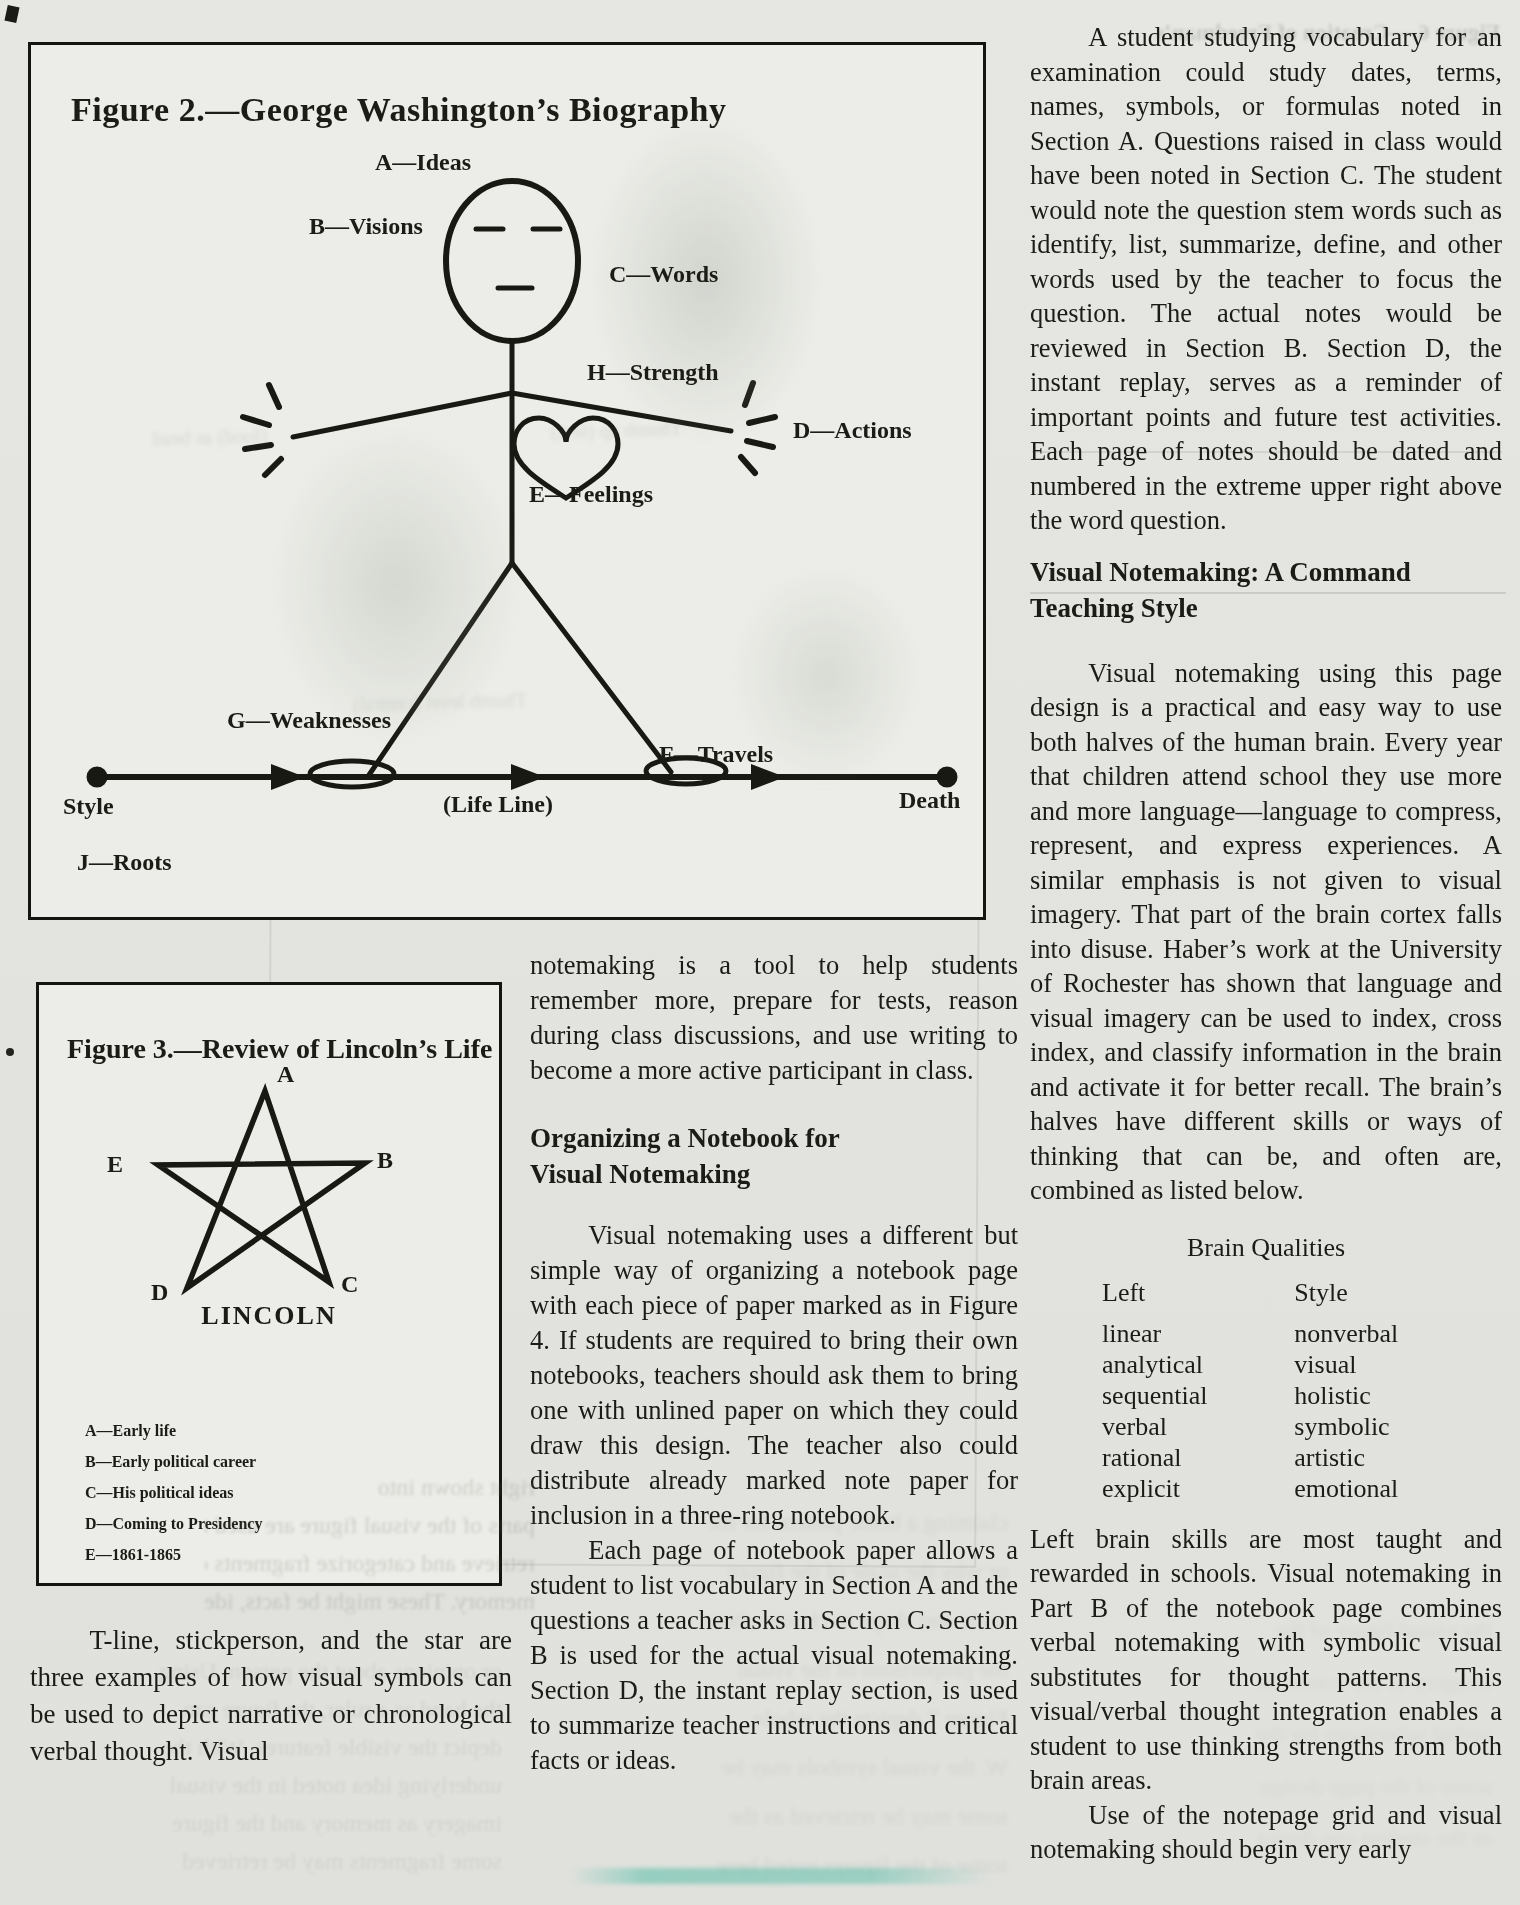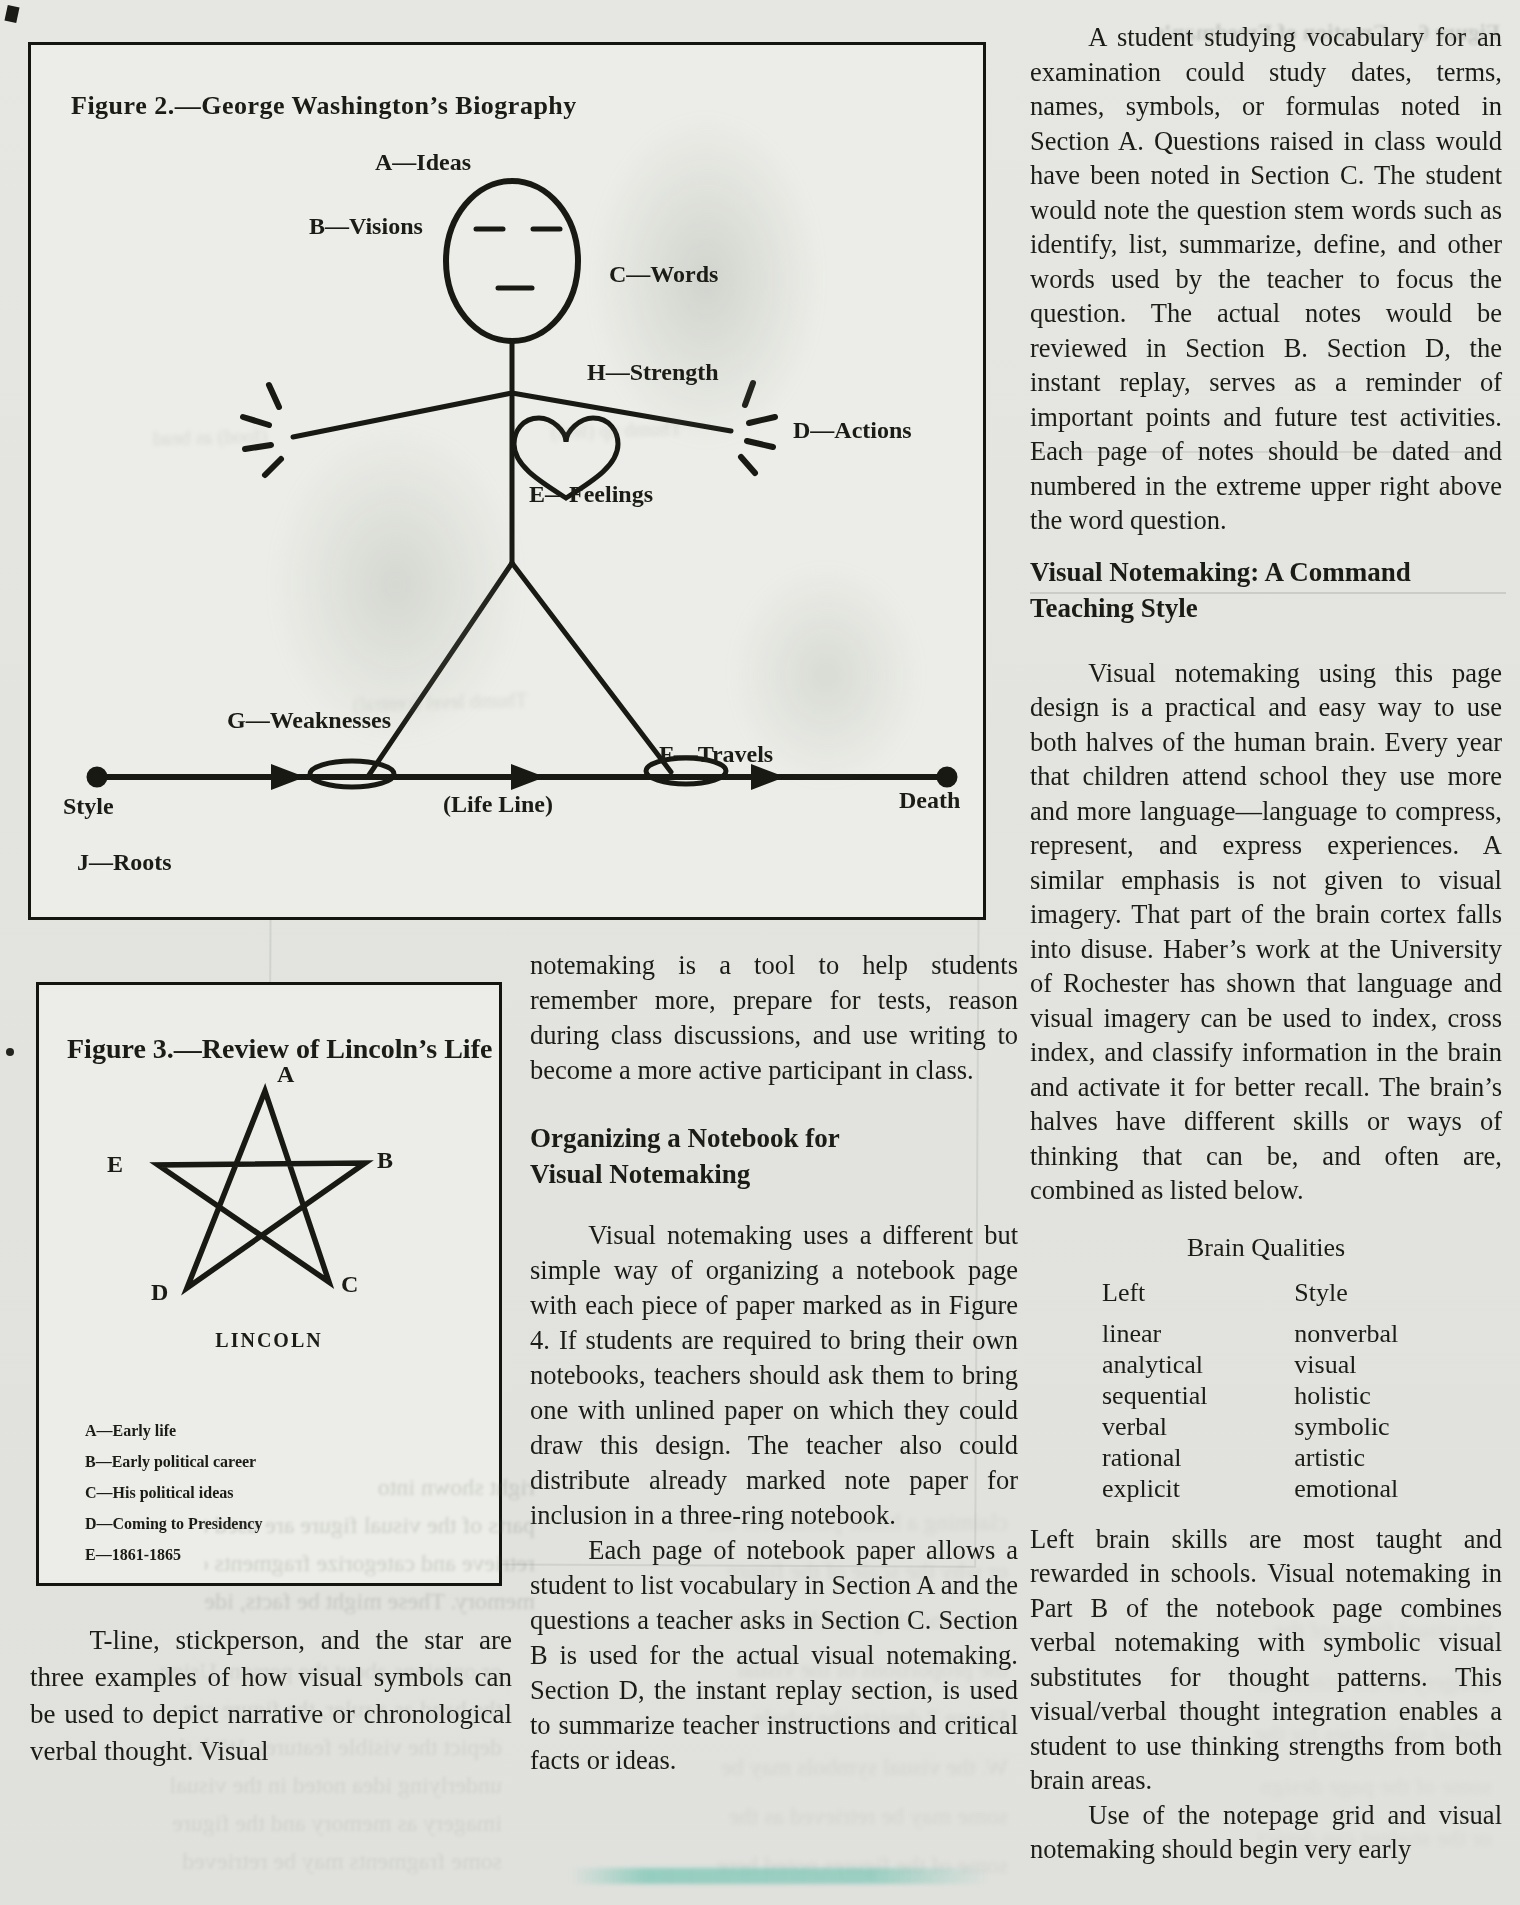--- a/index.html
+++ b/index.html
@@ -6,26 +6,26 @@
   .page{
     position:relative;width:1520px;height:1905px;overflow:hidden;
     background:linear-gradient(180deg,#e6e7e3 0%,#e3e4e0 40%,#e0e1dd 100%);
     font-family:"Liberation Serif","DejaVu Serif",serif;color:#1c1c16;
   }
   
   .panel{position:absolute;border:3px solid #15150f;background:#ecede8;z-index:2;}
   .fig2{left:28px;top:42px;width:952px;height:872px;}
   .fig3{left:36px;top:982px;width:460px;height:598px;}
   .fig-title{position:absolute;font-weight:bold;margin:0;white-space:nowrap;}
-  .fig2 .fig-title{left:40px;top:46px;font-size:26px;letter-spacing:.5px;}
+  .fig2 .fig-title{left:40px;top:46px;font-size:34px;letter-spacing:.5px;}
   .fig3 .fig-title{left:28px;top:48px;font-size:28px;text-align:center;}
   .diagram-svg{position:absolute;left:0;top:0;}
   .flab{position:absolute;font-weight:bold;font-size:24px;white-space:nowrap;z-index:3;}
   .lincoln{position:absolute;left:120px;top:316px;width:220px;text-align:center;
-    font-weight:bold;font-size:20px;letter-spacing:2px;margin-top:28px;}
+    font-weight:bold;font-size:26px;letter-spacing:2px;}
   .legend{position:absolute;left:46px;top:430px;margin:0;padding:0;list-style:none;
     font-weight:bold;font-size:16px;line-height:31px;}
   
   .col{position:absolute;text-align:justify;z-index:2;}
   .col p{margin:0 0 0 0;}
   .col p.indent{text-indent:2.2em;}
   .col h3{font-size:27px;font-weight:bold;white-space:pre-line;text-align:left;line-height:36px;}
   .leftb{left:30px;top:1622px;width:482px;font-size:27px;line-height:37px;}
   .mid{left:530px;top:948px;width:488px;font-size:26.5px;line-height:35px;}
   .mid h3{margin:32px 0 26px 0;}

